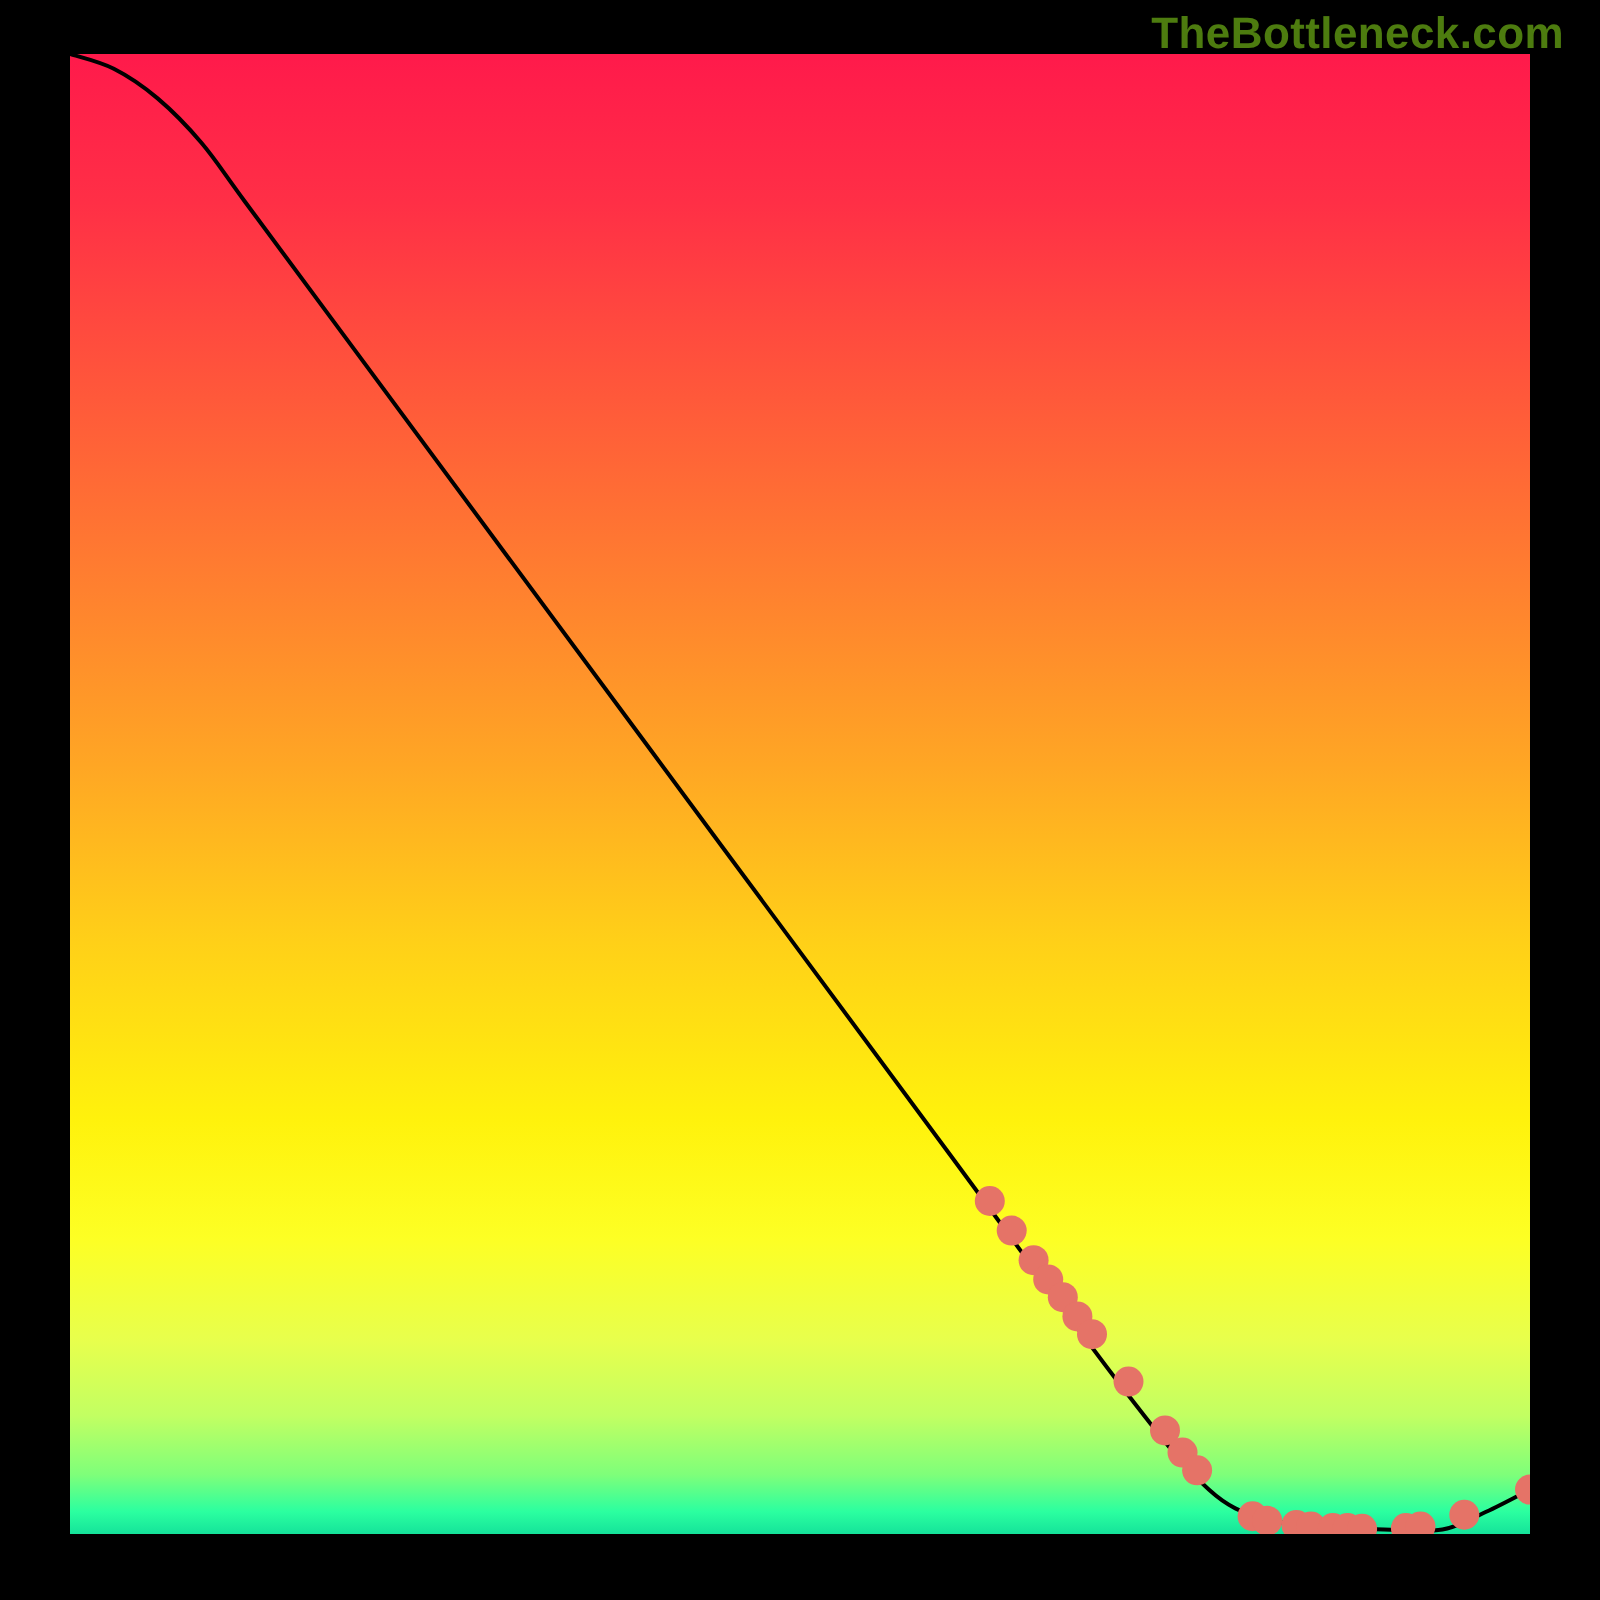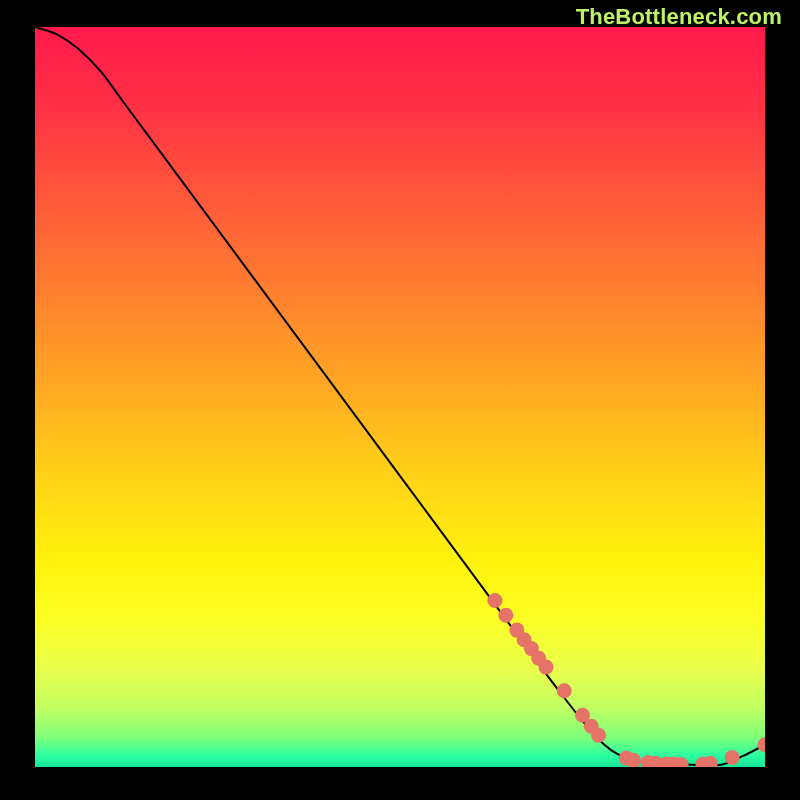--- a/index.html
+++ b/index.html
@@ -16,21 +16,21 @@
     width: 800px;
     height: 800px;
     background: #000;
   }
   .attribution {
     position: absolute;
     top: 4px;
     right: 18px;
     font-size: 22px;
     font-weight: 600;
-    color: #bef264;
+    color: #4d7c0f;
     letter-spacing: 0.2px;
   }
   .plot-frame {
     position: absolute;
     left: 35px;
     top: 27px;
     width: 730px;
     height: 740px;
   }
   svg {

